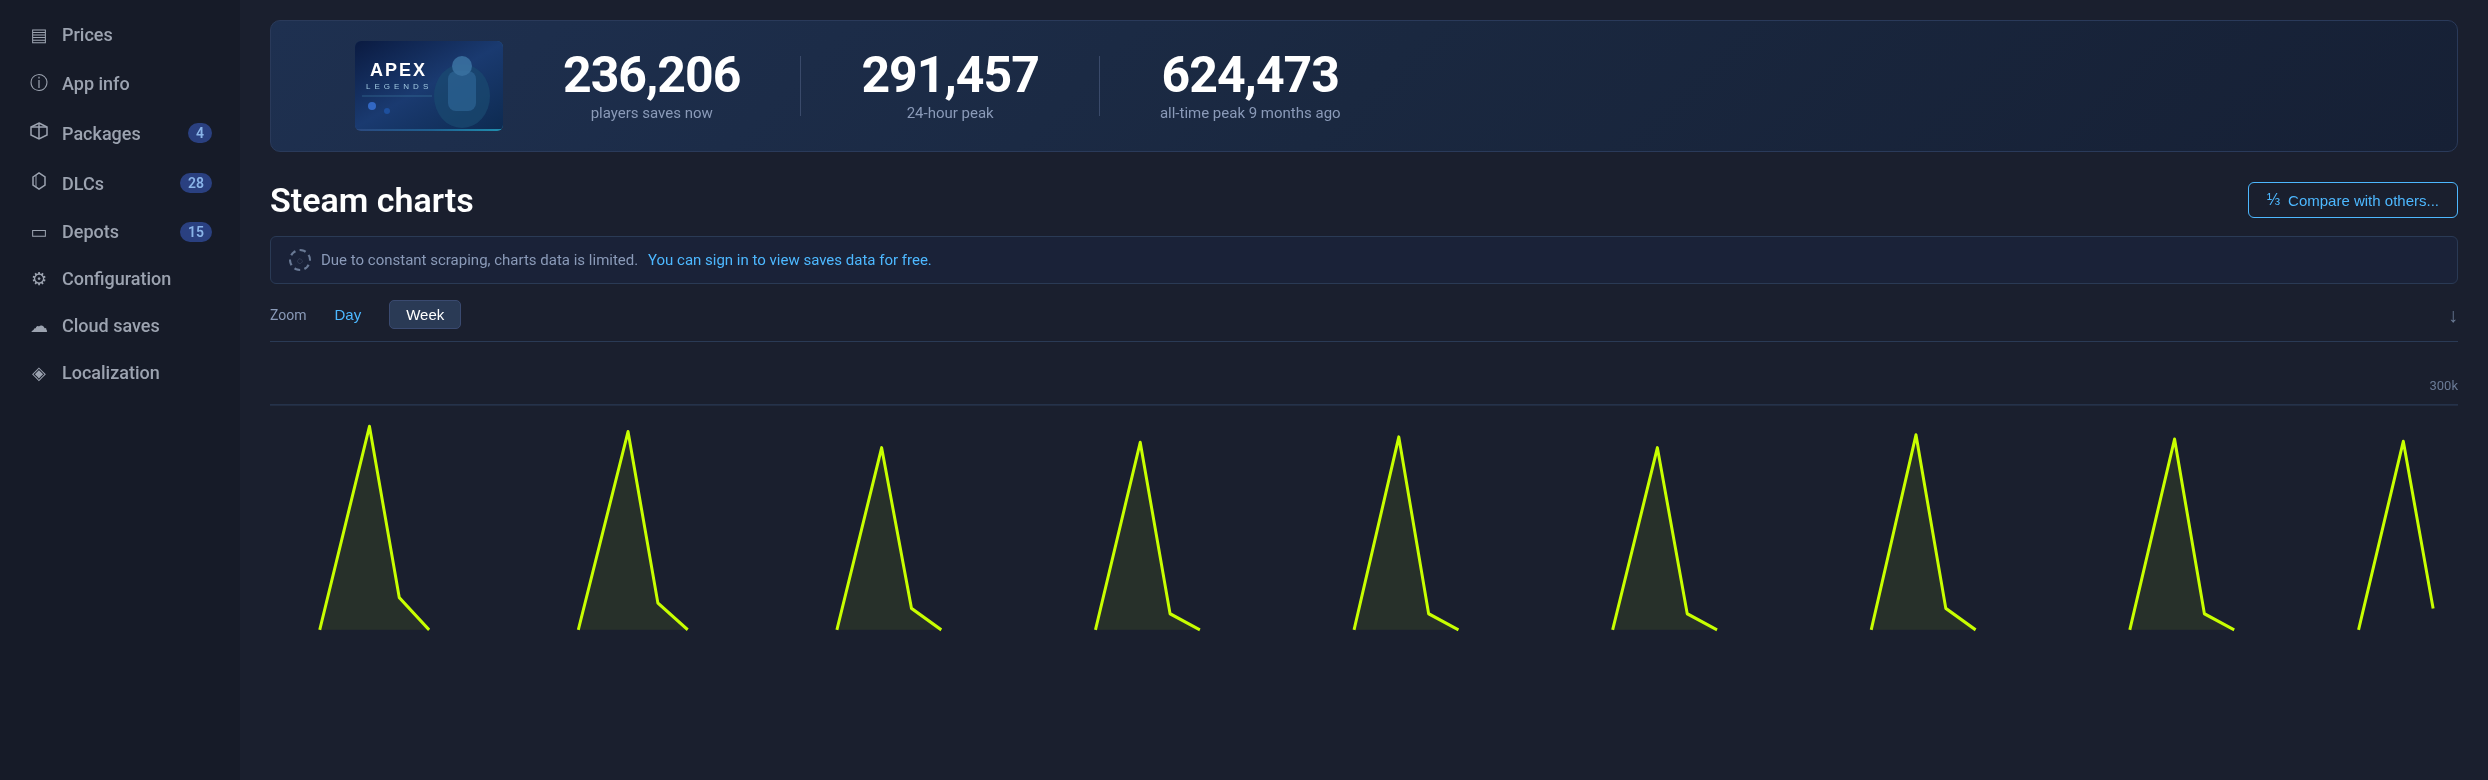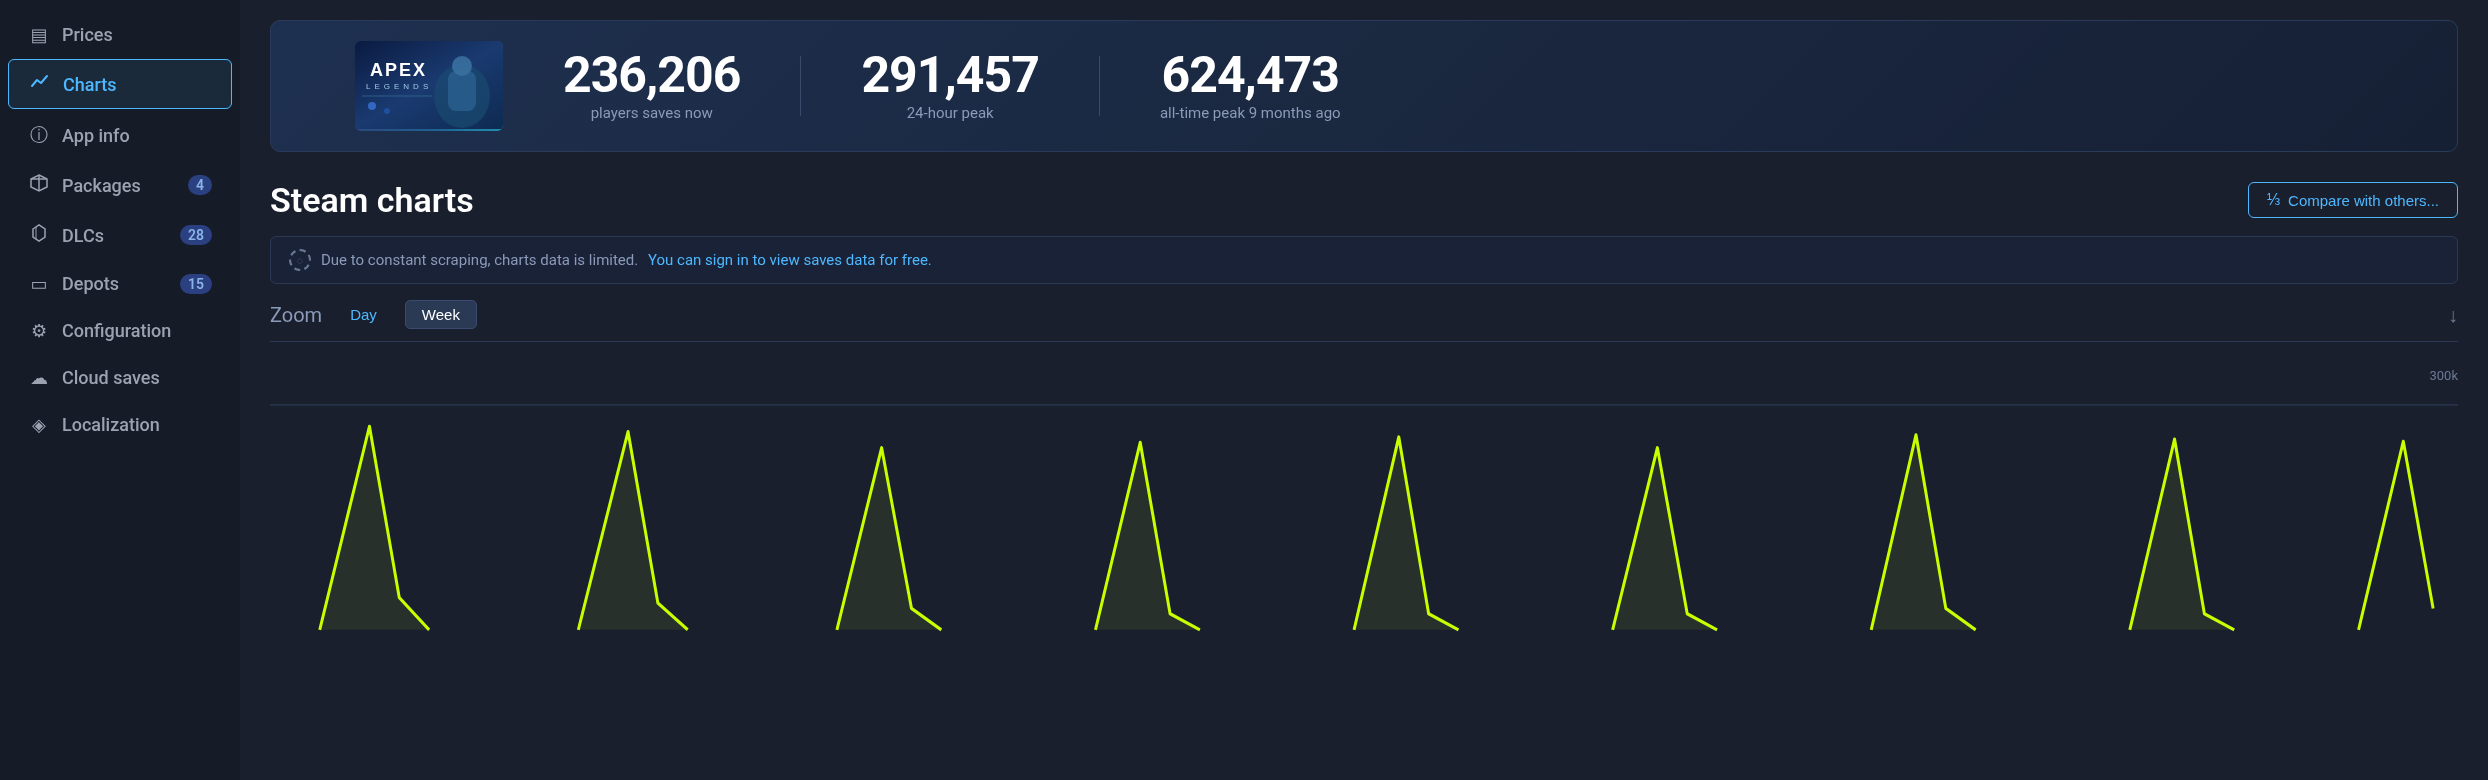--- a/index.html
+++ b/index.html
@@ -193,21 +193,21 @@
     
     .zoom-controls {
       display: flex;
       align-items: center;
       gap: 12px;
       margin-bottom: 12px;
       position: relative;
     }
 
     .zoom-label {
-      font-size: 20px;
+      font-size: 14px;
       color: #8a9ab8;
     }
 
     .zoom-btn {
       padding: 5px 16px;
       border-radius: 5px;
       font-size: 15px;
       cursor: pointer;
       border: 1px solid transparent;
     }
@@ -240,45 +240,37 @@
     
     .chart-area {
       position: relative;
       width: 100%;
       height: 300px;
     }
 
     .chart-y-label {
       position: absolute;
       right: 0;
-      top: 6px;
+      top: 16px;
       font-size: 13px;
       color: #6a7a95;
     }
 
     .chart-svg {
       width: 100%;
       height: 100%;
     }
   </style>
 </head>
 <body>
 
 <nav class="sidebar">
   <div class="sidebar-item">
     <span class="icon">▤</span>
     <span class="label">Prices</span>
-  </div>
-  <div class="sidebar-item active">
-    <span class="icon">
-      <svg width="20" height="20" viewBox="0 0 20 20" fill="none" xmlns="http://www.w3.org/2000/svg">
-        <polyline points="2,14 7,8 11,11 17,4" stroke="#4db8ff" stroke-width="2" fill="none" stroke-linejoin="round" stroke-linecap="round"></polyline>
-      </svg>
-    </span>
-    <span class="label">Charts</span>
   </div>
   <div class="sidebar-item">
     <span class="icon">ⓘ</span>
     <span class="label">App info</span>
   </div>
   <div class="sidebar-item">
     <span class="icon">
       <svg width="20" height="20" viewBox="0 0 20 20" fill="none">
         <path d="M10 2L18 6V14L10 18L2 14V6Z" stroke="#9ca3b0" stroke-width="1.5" fill="none"></path>
         <line x1="10" y1="2" x2="10" y2="18" stroke="#9ca3b0" stroke-width="1.5"></line>

